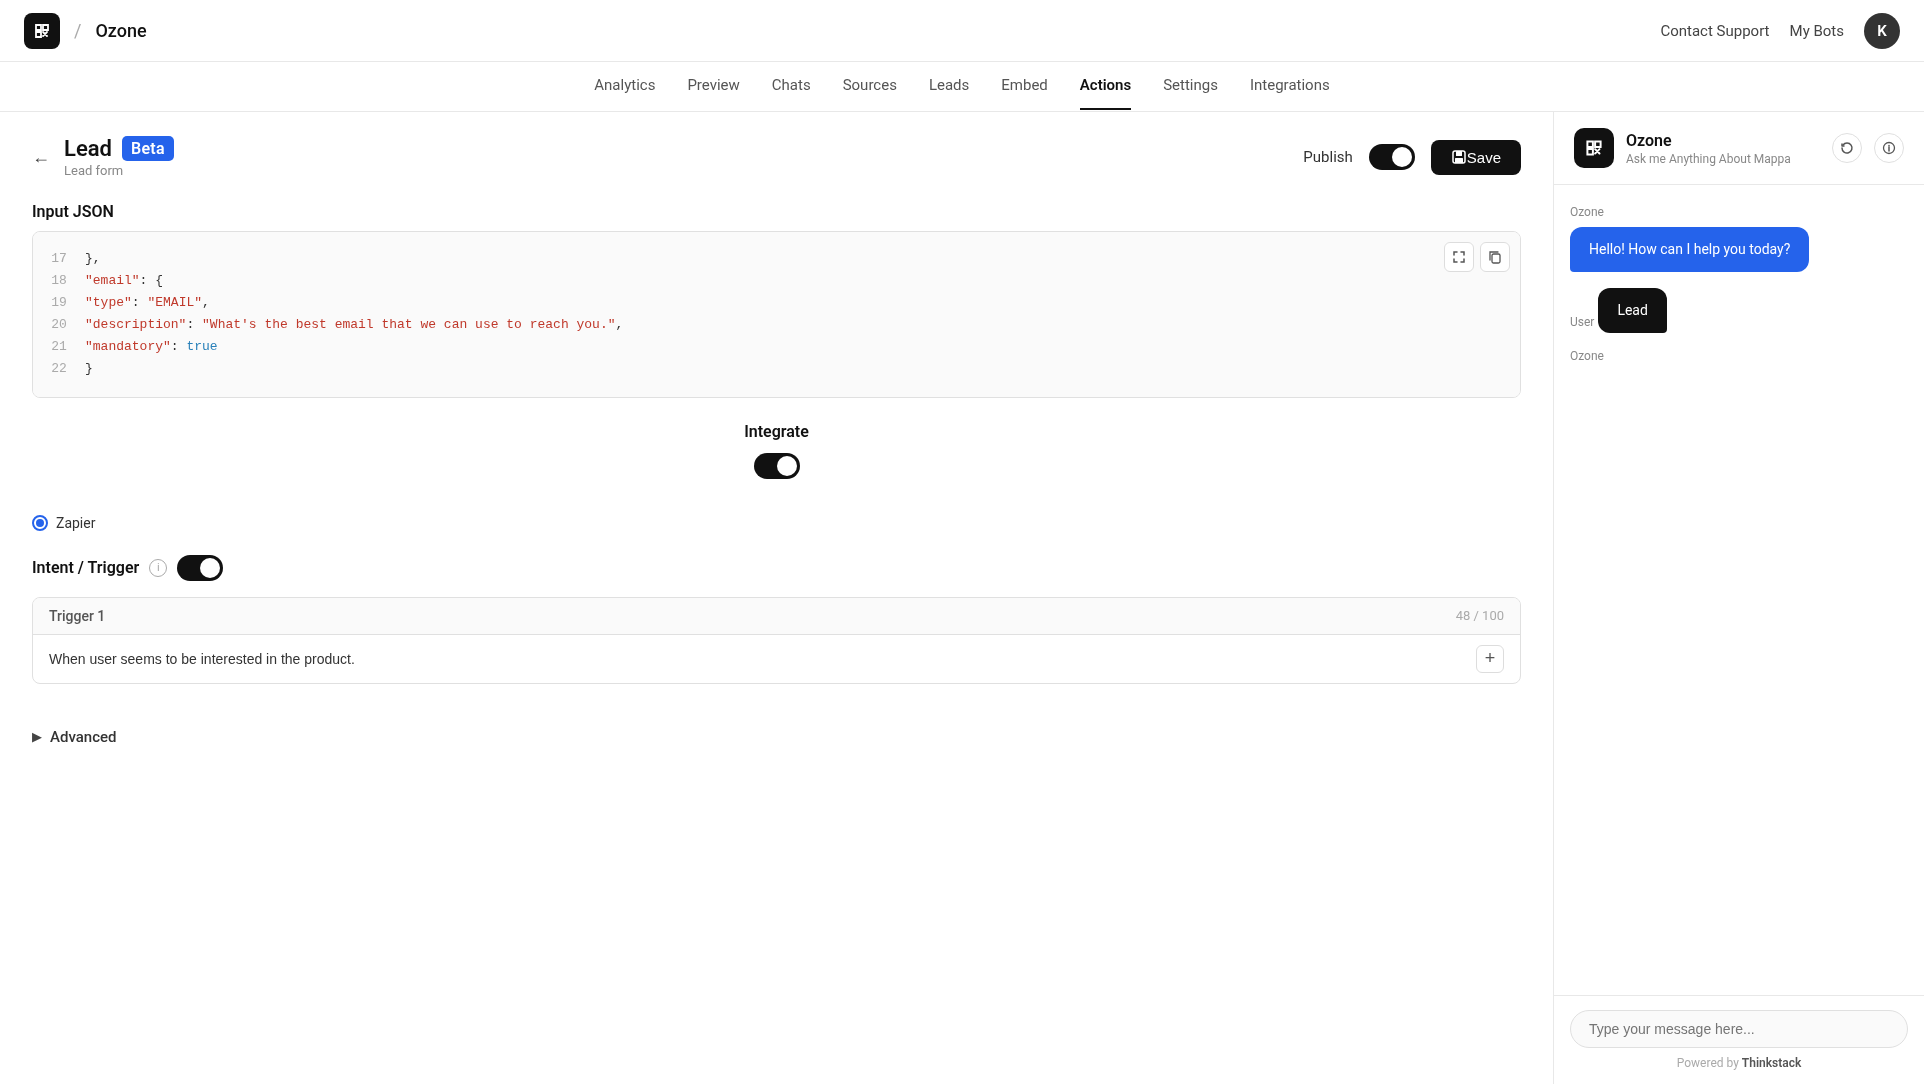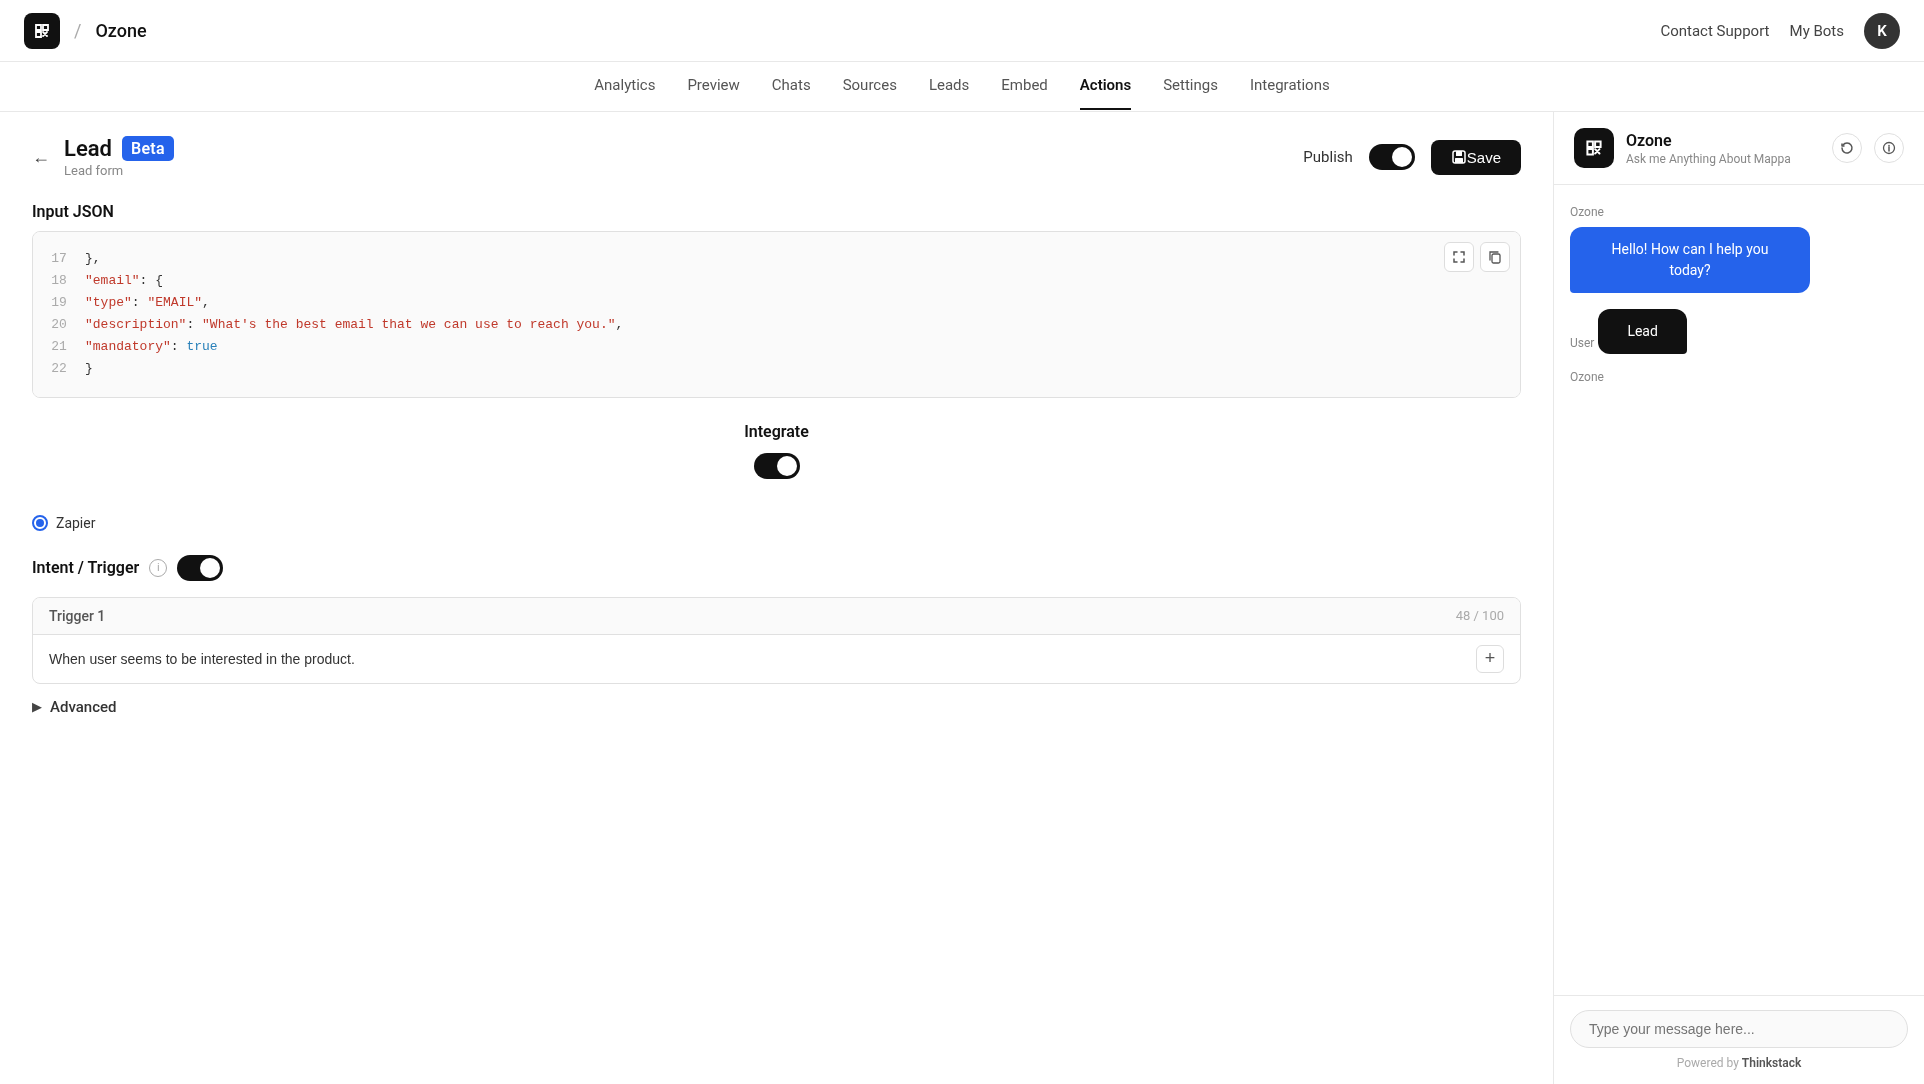--- a/index.html
+++ b/index.html
@@ -118,21 +118,21 @@
     
     .intent-row { display: flex; align-items: center; gap: 10px; margin-bottom: 16px; }
     .intent-label { font-size: 16px; font-weight: 600; color: #111; }
     .info-icon {
       width: 18px; height: 18px; border-radius: 50%; border: 1.5px solid #aaa;
       display: flex; align-items: center; justify-content: center;
       font-size: 11px; color: #aaa; cursor: pointer;
     }
 
     
-    .trigger-container { border: 1px solid #e0e0e0; border-radius: 8px; overflow: hidden; margin-bottom: 6px; }
+    .trigger-container { border: 1px solid #e0e0e0; border-radius: 8px; overflow: hidden; margin-bottom: 36px; }
     .trigger-header {
       display: flex; align-items: center; justify-content: space-between;
       padding: 10px 16px; background: #fafafa; border-bottom: 1px solid #e0e0e0;
     }
     .trigger-label { font-size: 14px; color: #555; font-weight: 500; }
     .trigger-count { font-size: 13px; color: #aaa; }
     .trigger-input-row { display: flex; align-items: center; padding: 10px 16px; gap: 8px; }
     .trigger-input {
       flex: 1; border: none; outline: none; font-size: 14px; color: #333;
       background: transparent;
@@ -171,22 +171,22 @@
       display: flex; align-items: center; justify-content: center; cursor: pointer;
       font-size: 14px; color: #555; background: #fff;
     }
 
     
     .chat-messages { flex: 1; padding: 20px 16px; overflow-y: auto; display: flex; flex-direction: column; gap: 16px; }
     .msg-group { display: flex; flex-direction: column; gap: 4px; }
     .msg-sender { font-size: 12px; color: #888; margin-bottom: 4px; }
     .msg-sender.right { text-align: right; }
     .msg-bubble {
-      max-width: 240px; padding: 12px 29px; border-radius: 12px;
-      font-size: 14px; line-height: 1.5; text-align: center;
+      max-width: 240px; padding: 12px 19px; border-radius: 12px;
+      font-size: 14px; line-height: 1.5;
     }
     .msg-bubble.bot { background: #2563eb; color: #fff; align-self: flex-start; border-bottom-left-radius: 4px; }
     .msg-bubble.user { background: #111; color: #fff; align-self: flex-end; border-bottom-right-radius: 4px; }
     .msg-right { display: flex; flex-direction: row; align-items: flex-end; }
 
     
     .chat-input-area { padding: 14px 16px; border-top: 1px solid #e8e8e8; }
     .chat-input {
       width: 100%; border: 1px solid #e0e0e0; border-radius: 24px;
       padding: 10px 18px; font-size: 14px; color: #999; outline: none;

